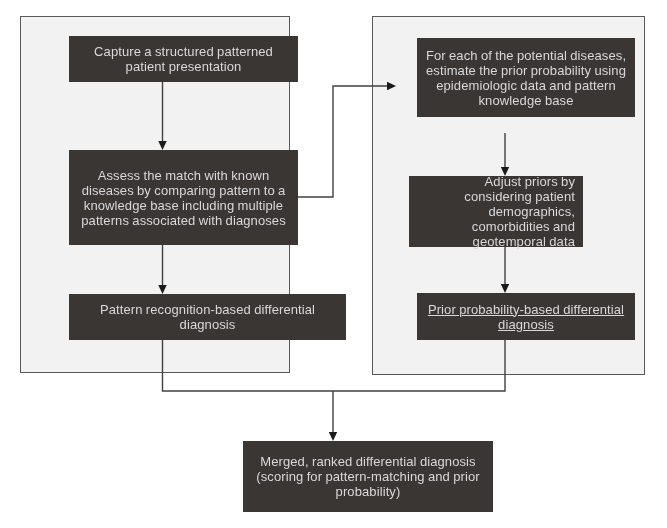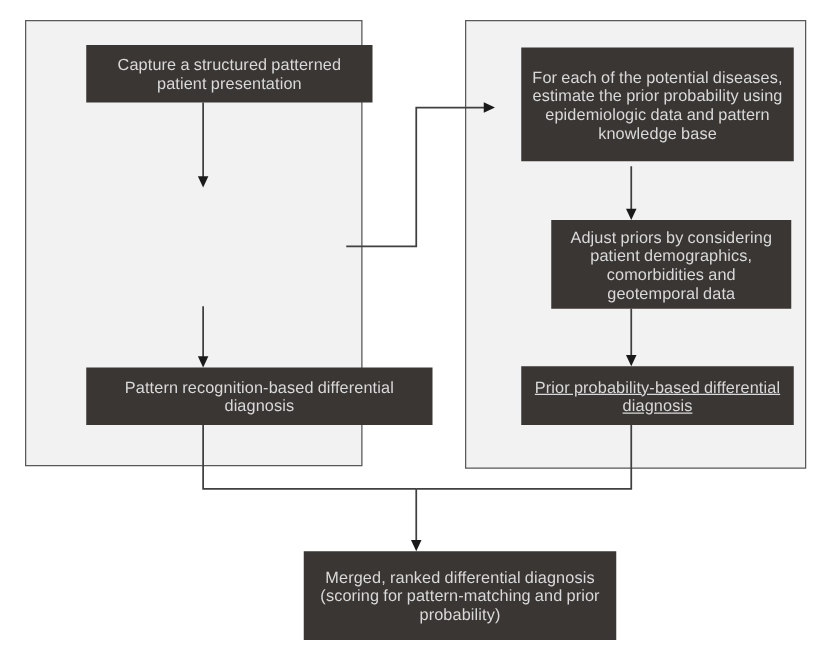--- a/index.html
+++ b/index.html
@@ -45,22 +45,22 @@
     word-spacing: -0.4px;
     margin-left: 21px;
   }
   .node span { display: block; width: 100%; }
 
   
   #node-capture        { left: 48px;  top: 36px;  width: 229px; height: 46px; }
   #node-assess         { left: 48px;  top: 150px; width: 229px; height: 95px; }
   #node-pattern-ddx    { left: 48px;  top: 294px; width: 277px; height: 46px; }
   
-  #node-prior-estimate { left: 396px; top: 38px;  width: 218px; height: 91px; }
-  #node-adjust-priors  { left: 420px; top: 176px; width: 192px; height: 71px; }
+  #node-prior-estimate { left: 396px; top: 38px;  width: 218px; height: 79px; }
+  #node-adjust-priors  { left: 388px; top: 176px; width: 174px; height: 71px; text-align: right; }
   #node-prior-ddx      { left: 396px; top: 293px; width: 218px; height: 47px; text-decoration: underline; }
   
   #node-merged         { left: 222px; top: 441px; width: 250px; height: 71px; }
 
   svg.edges {
     position: absolute;
     left: 0; top: 0;
     width: 667px;
     height: 528px;
     pointer-events: none;
@@ -114,20 +114,23 @@
     <g>
       <line x1="333" y1="391" x2="333" y2="434"></line>
       <polygon points="333,441 328.8,432 337.2,432"></polygon>
     </g>
   </svg>
 
   <div class="node" id="node-capture">
     <span>Capture a structured patterned patient presentation</span>
   </div>
 
+  <div class="node" id="node-assess">
+    <span>Assess the match with known diseases by comparing pattern to a knowledge base including multiple patterns associated with diagnoses</span>
+  </div>
 
   <div class="node" id="node-pattern-ddx">
     <span>Pattern recognition-based differential diagnosis</span>
   </div>
 
   <div class="node" id="node-prior-estimate">
     <span>For each of the potential diseases, estimate the prior probability using epidemiologic data and pattern knowledge base</span>
   </div>
 
   <div class="node" id="node-adjust-priors">

